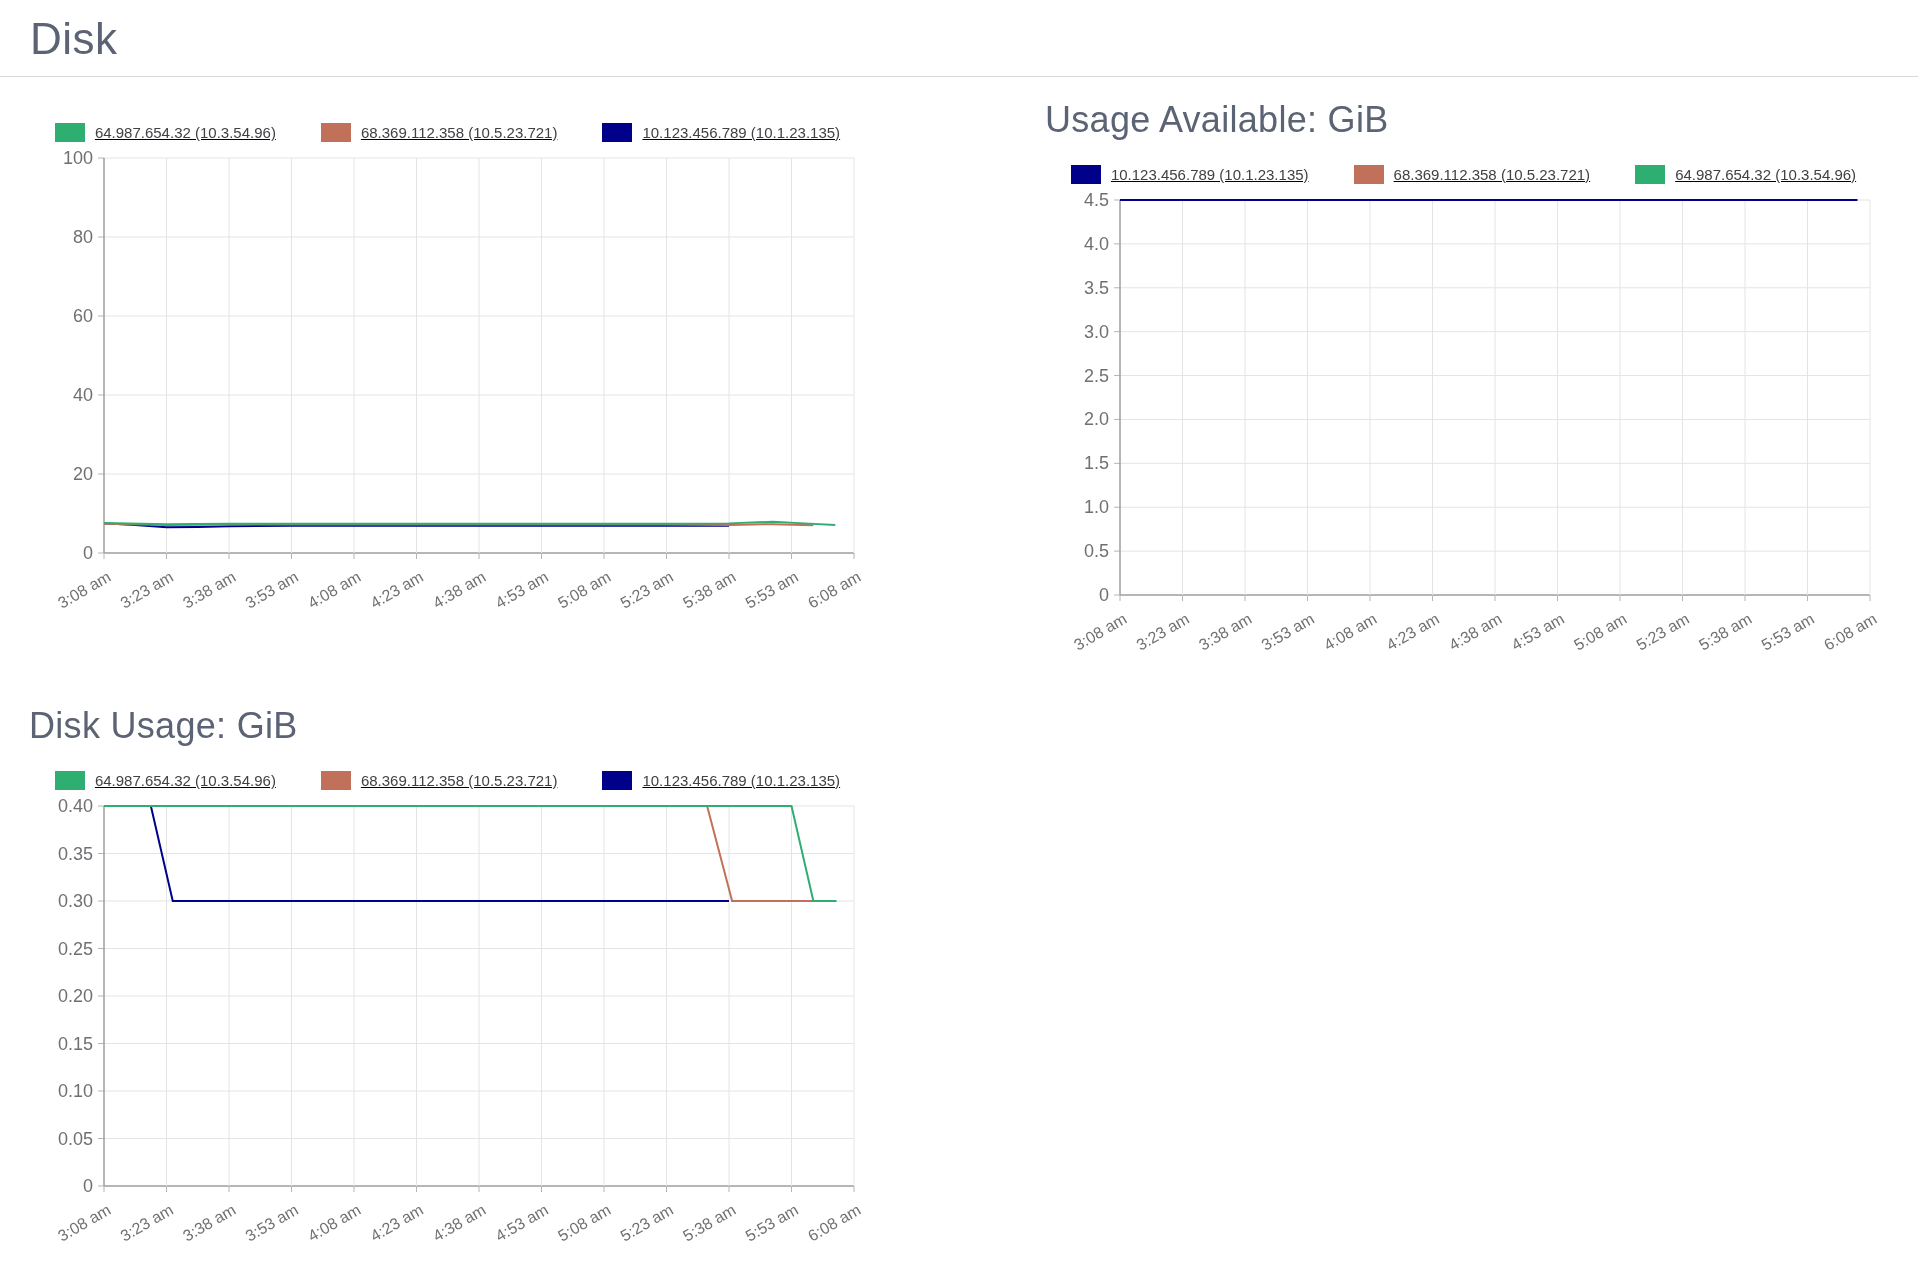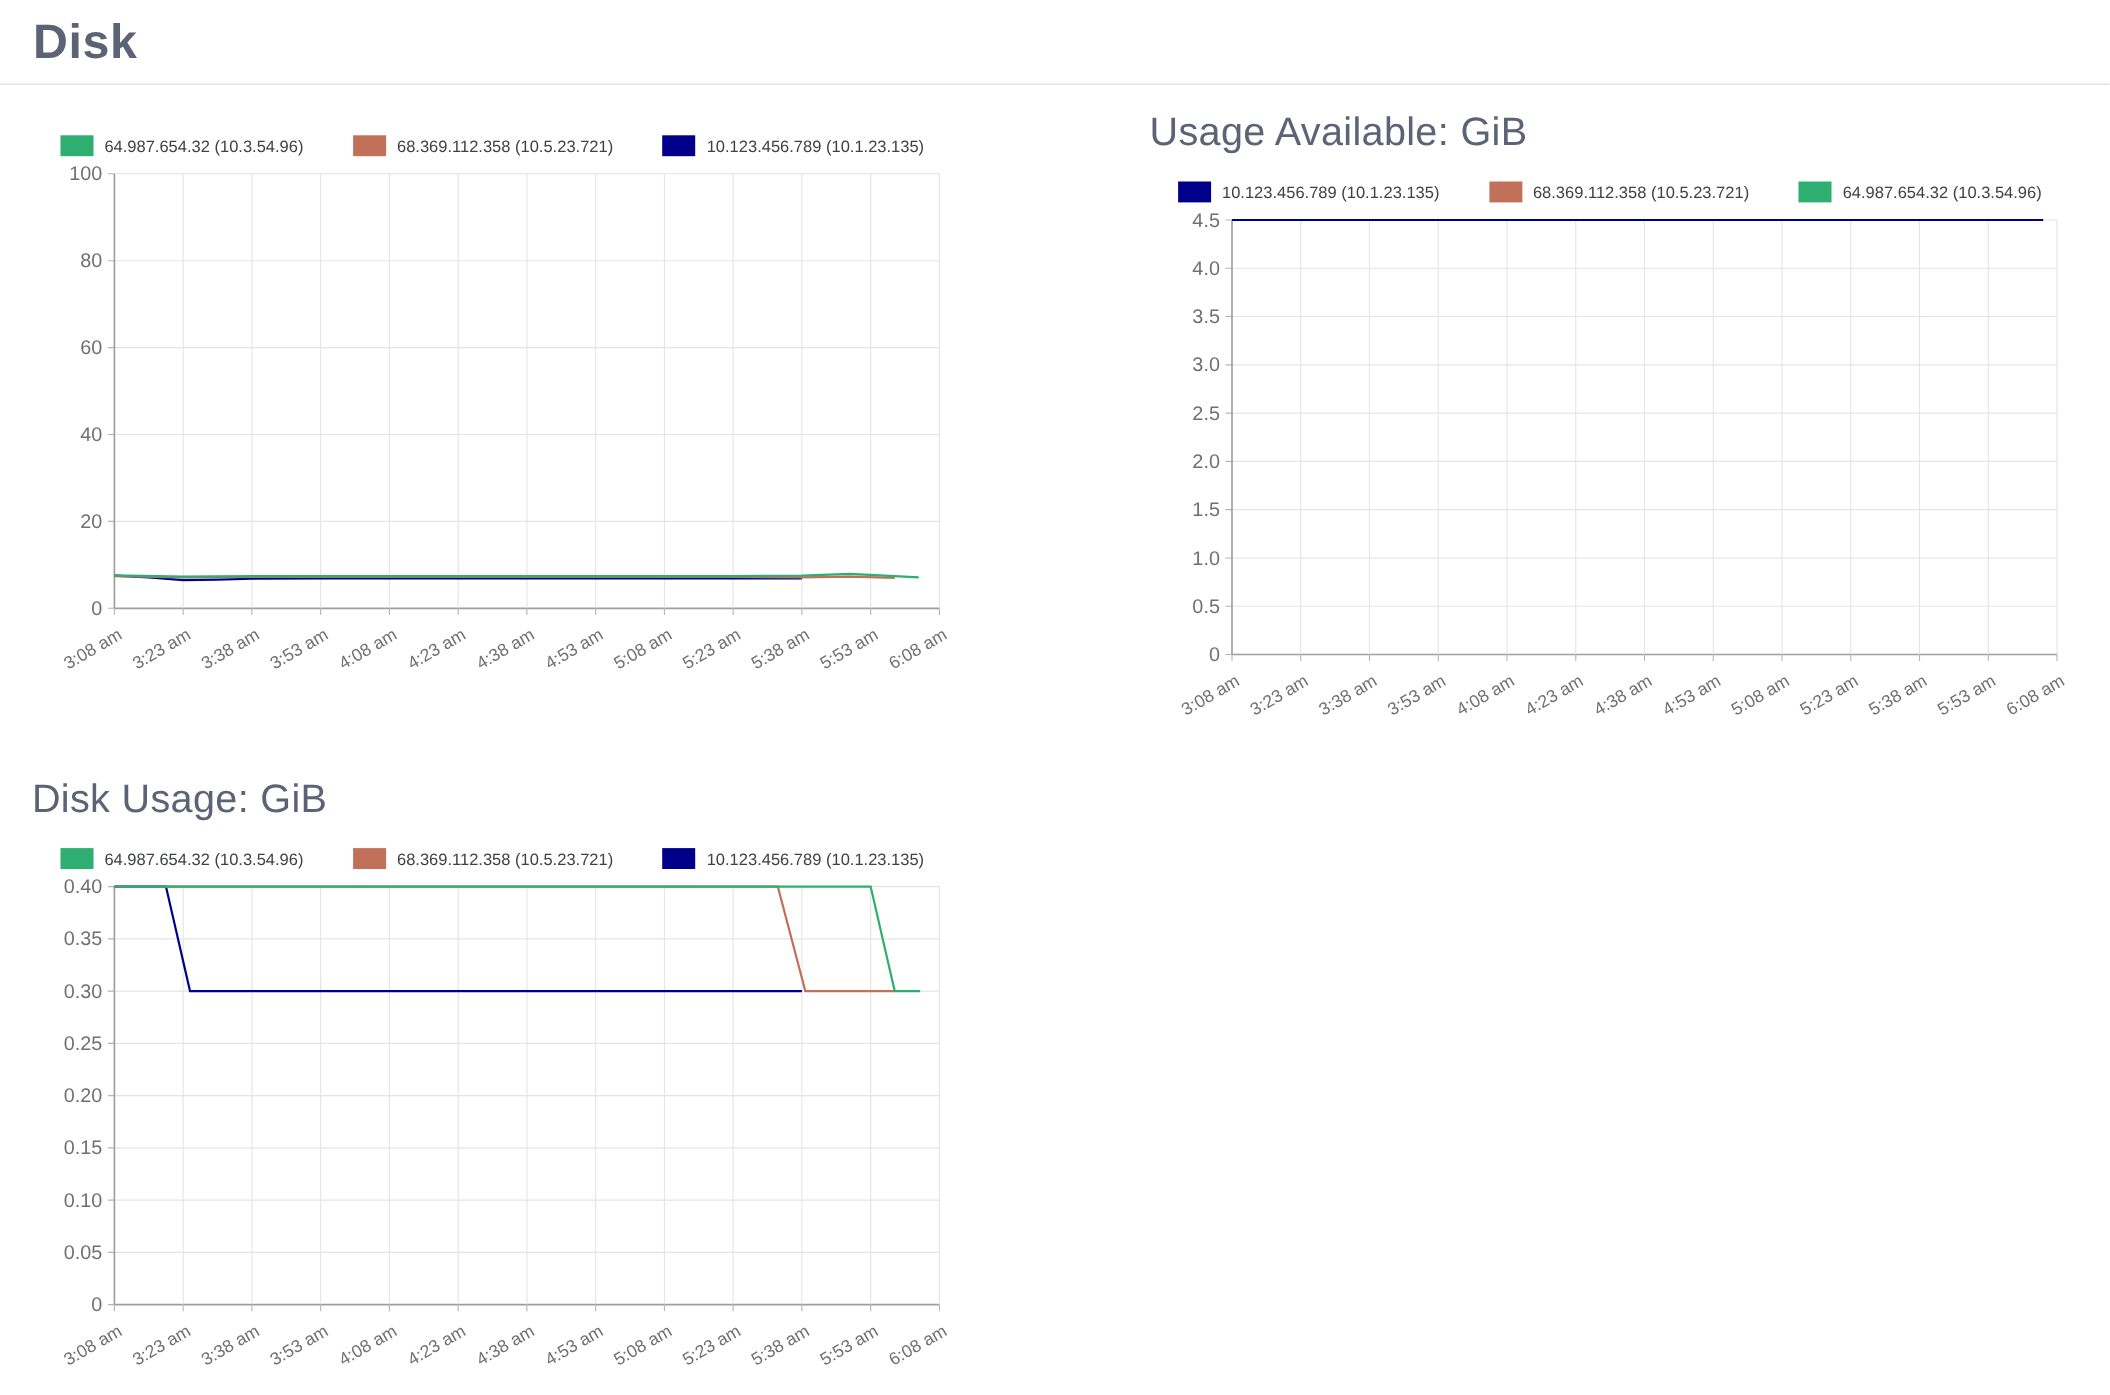--- a/index.html
+++ b/index.html
@@ -3,34 +3,34 @@
 <meta charset="utf-8">
 <style>
   * { margin:0; padding:0; box-sizing:border-box; }
   html,body { background:#ffffff; }
   body {
     width:1918px; height:1268px; overflow:hidden;
     font-family:"Liberation Sans", sans-serif;
   }
   .header { padding:14px 0 0 30px; }
   .header h1 {
-    font-size:44px; font-weight:bold; color:#5b6374; letter-spacing:0.5px;
+    font-size:44px; font-weight:normal; color:#5b6374; letter-spacing:0.5px;
   }
   .divider { border:none; border-top:1px solid #d9d9d9; margin-top:12px; width:100%; }
   .grid {
     display:grid; grid-template-columns:1016px auto;
     padding-left:29px; align-items:start;
   }
   .chart-block { padding-top:22px; }
   .chart-title { font-size:36px; font-weight:normal; color:#5b6374; letter-spacing:0.3px; }
   .legend {
     width:837px; display:flex; justify-content:center; align-items:center;
     gap:45px; margin-top:24px; white-space:nowrap;
   }
-  .legend-item { display:flex; align-items:flex-end; gap:10px; cursor:pointer; }
+  .legend-item { display:flex; align-items:center; gap:10px; cursor:pointer;text-decoration:underline; }
   .swatch { width:30px; height:19px; display:inline-block; flex:0 0 auto; }
   .legend-label { font-size:15px; color:#3f4145; }
   .plot { margin-top:4px;text-decoration:underline; }
   .plot svg { display:block; }
   .plot text { font-family:"Liberation Sans", sans-serif; }
 </style>
 </head>
 <body>
 
 <header class="header">

